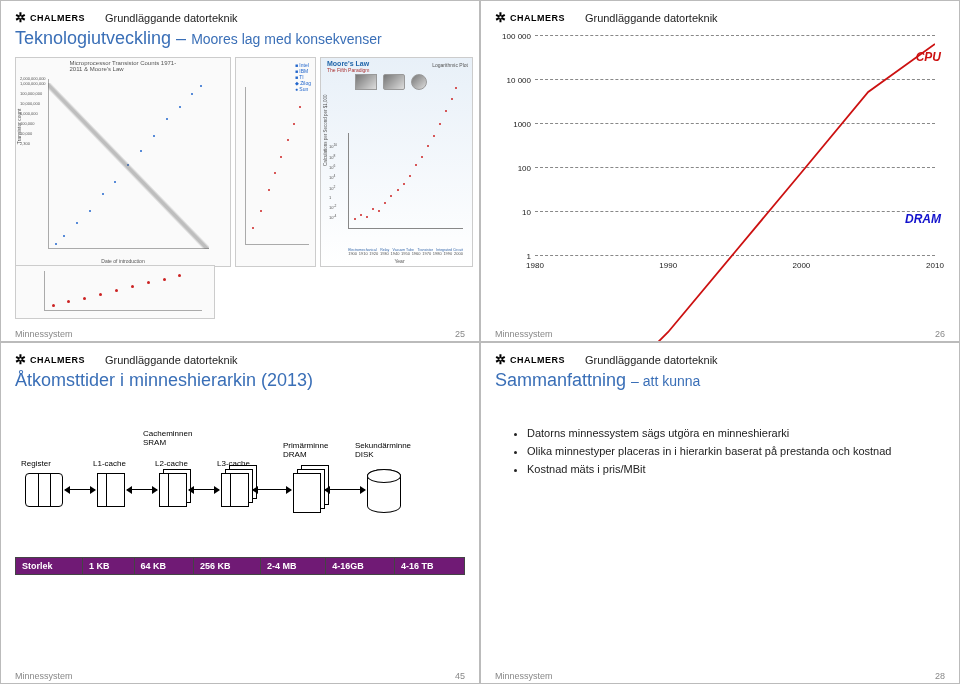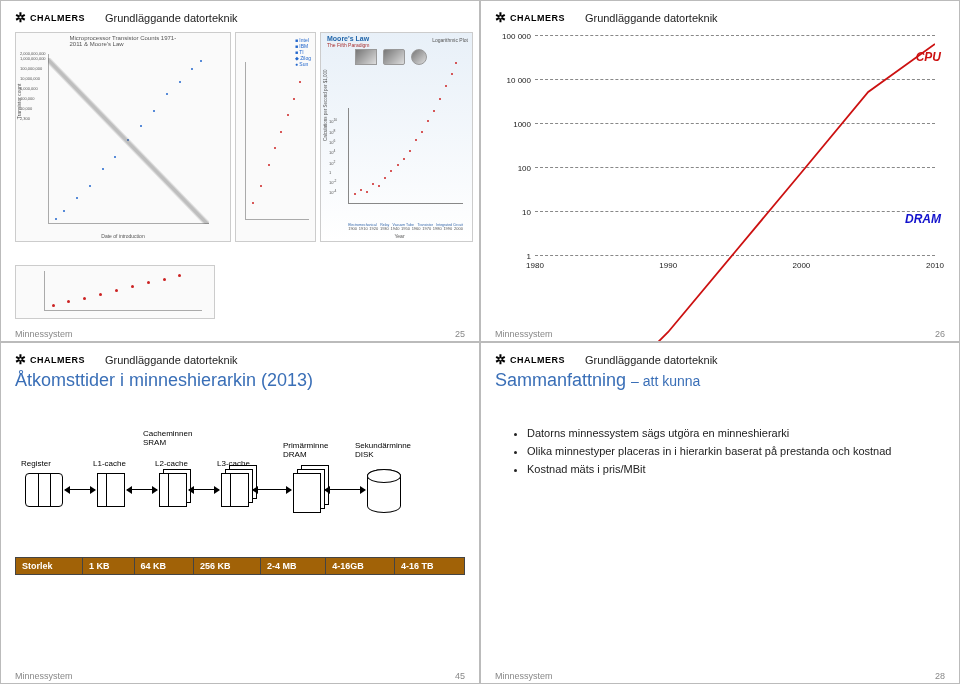--- a/index.html
+++ b/index.html
@@ -35,39 +35,43 @@
   .diag27 .colh { font-size: 8px; text-align: left; position: absolute; }
   .box { position: absolute; border: 1.5px solid #000; background: #fff; }
   .cyl { position: absolute; }
   .arrow { position: absolute; height: 0; border-top: 1.5px solid #000; }
   .arrow::before, .arrow::after { content: ""; position: absolute; width: 0; height: 0; border-top: 4px solid transparent; border-bottom: 4px solid transparent; }
   .arrow::before { left: -1px; border-right: 6px solid #000; top: -4px; }
   .arrow::after { right: -1px; border-left: 6px solid #000; top: -4px; }
   .tbl27 { width: 100%; border-collapse: collapse; margin-top: 28px; }
   .tbl27 th, .tbl27 td { border: 1px solid #444; padding: 3px 6px; font-size: 9px; text-align: left; }
   .tbl27 th { background: #000; color: #fff; font-weight: bold; }
-  .tbl27 tr.head2 th { background: #a16207; color:#fff; }
+  .tbl27 tr.head2 th { background: #701a75; color:#fff; }
   
   .bullets { margin-top: 36px; margin-left: 18px; }
   .bullets li { font-size: 11px; color: #222; margin-bottom: 6px; list-style: disc; margin-left: 14px; }
   
   .chipimg { position:absolute; width:22px; height:16px; background:linear-gradient(135deg,#777,#ddd); border:1px solid #999;}
 </style>
 </head>
 <body>
 
 <div class="slides">
 
   <div class="slide">
     <div class="hdr">
       <div class="logo">
         <span class="logo-circ">✲</span>
         <span class="logo-txt">CHALMERS</span>
       </div>
       <span class="crumb">Grundläggande datorteknik</span>
+    </div>
+    <div class="title">
+      <span>Teknologiutveckling –</span>
+      <span class="sub">Moores lag med konsekvenser</span>
     </div>
     <div class="gfx25">
 
       <div class="thumb" style="grid-row:1/3">
         <div class="tiny" style="top:2px;left:50%;transform:translateX(-50%);font-size:6px">Microprocessor Transistor Counts 1971-2011 &amp; Moore's Law</div>
         <div class="tiny" style="bottom:2px;left:50%;transform:translateX(-50%)">Date of introduction</div>
         <div class="tiny" style="top:50%;left:0;transform:rotate(-90deg) translateX(50%);transform-origin:left top">Transistor count</div>
 
         <div class="scatter-dotb" style="left:18%;bottom:10%"></div>
         <div class="scatter-dotb" style="left:22%;bottom:14%"></div>

